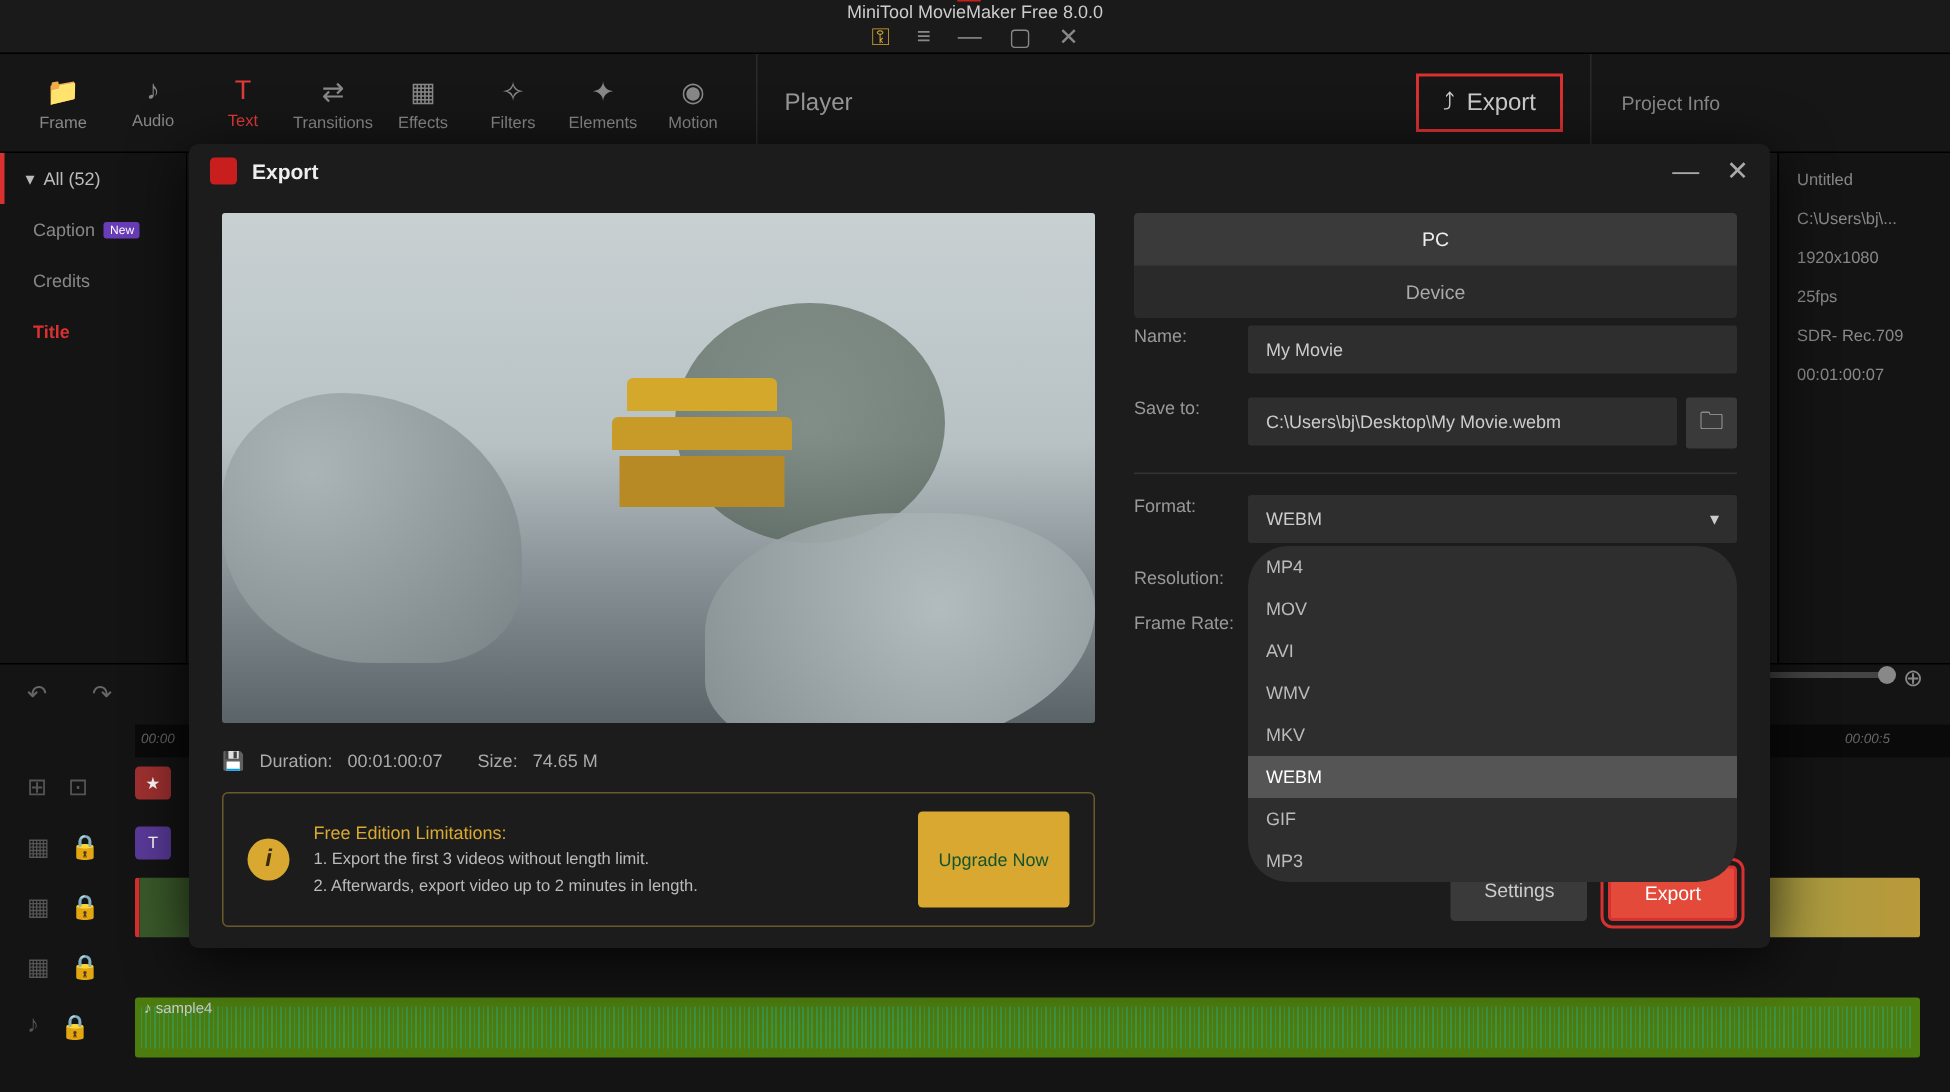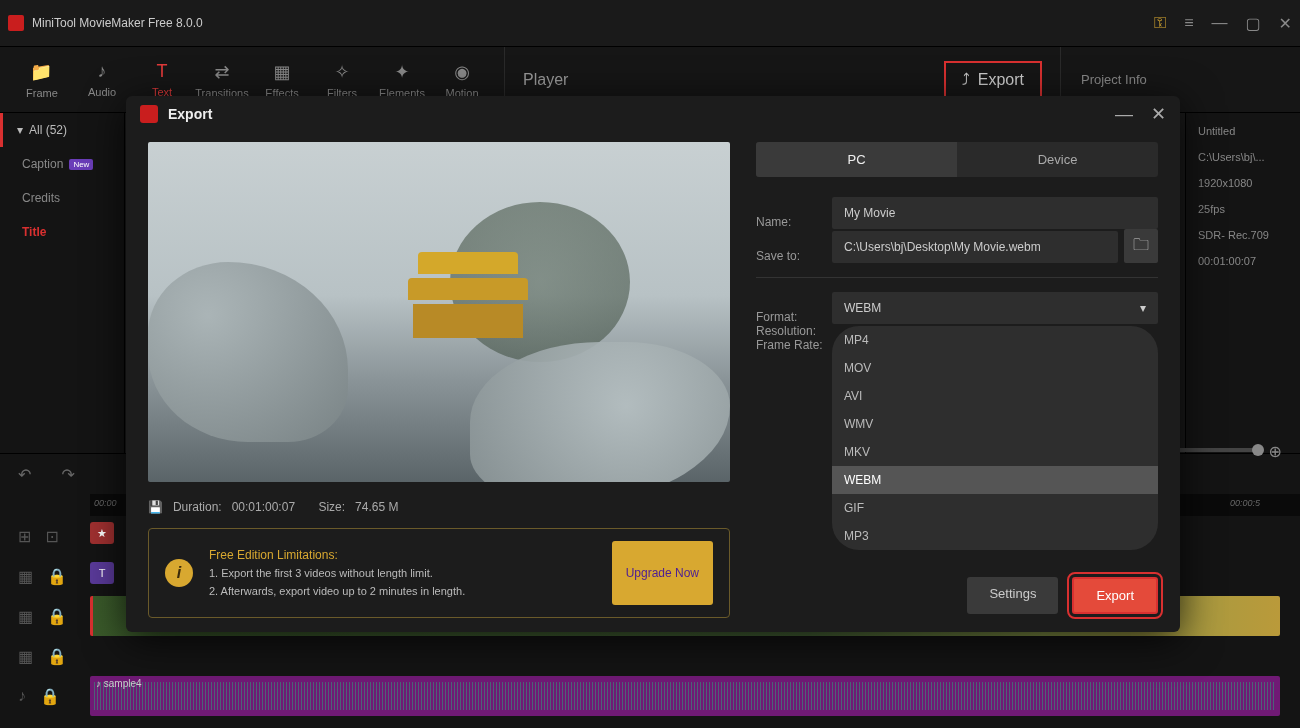--- a/index.html
+++ b/index.html
@@ -1,18 +1,18 @@
 <!DOCTYPE html>
 <html><head>
 <meta charset="utf-8">
 <style>
 * { margin: 0; padding: 0; box-sizing: border-box; font-family: "Segoe UI", Arial, sans-serif; }
 body { background: #0d0d0d; color: #999; width: 1300px; height: 728px; overflow: hidden; position: relative; }
 
-.titlebar { height: 47px; background: #1a1a1a; display: flex; align-items: center; padding: 0 8px; border-bottom: 1px solid #000; }
+.titlebar { height: 36px; background: #1a1a1a; display: flex; align-items: center; padding: 0 8px; border-bottom: 1px solid #000; flex-direction: column; }
 .titlebar-icon { width: 16px; height: 16px; background: #c91e1e; border-radius: 2px; margin-right: 8px; }
 .titlebar-title { color: #ccc; font-size: 12px; flex: 1; }
 .titlebar-controls { display: flex; gap: 18px; align-items: center; }
 .titlebar-controls span { color: #888; cursor: pointer; }
 
 .toolbar { height: 66px; background: #161616; display: flex; align-items: stretch; border-bottom: 1px solid #000; }
 .tool-section { display: flex; padding: 8px 12px; border-right: 1px solid #2a2a2a; }
 .tool-btn { width: 60px; display: flex; flex-direction: column; align-items: center; justify-content: center; gap: 4px; font-size: 11px; color: #888; cursor: pointer; }
 .tool-btn.active { color: #e03a3a; }
 .tool-btn .icon { font-size: 18px; }
@@ -35,21 +35,21 @@
 .right-panel div { margin-bottom: 14px; }
 
 .timeline-area { background: #141414; height: 292px; border-top: 1px solid #000; }
 .timeline-top { height: 40px; display: flex; align-items: center; padding: 0 18px; gap: 30px; }
 .timeline-ruler { height: 22px; background: #0a0a0a; position: relative; margin-left: 90px; }
 .timeline-ruler .tick { position: absolute; font-size: 9px; color: #666; top: 4px; font-style: italic; }
 .track { height: 40px; display: flex; align-items: center; }
 .track-head { width: 90px; display: flex; gap: 14px; padding-left: 18px; color: #555; }
 .track-body { flex: 1; position: relative; height: 100%; }
 .video-track .track-body { background: linear-gradient(90deg, #3a5a2a 0%, #4a6a3a 60%, #8a9a4a 80%, #ba9a3a 100%); border-radius: 2px; margin-right: 20px; border-left: 3px solid #d93030; }
-.audio-track .track-body { background: #701a75; border-radius: 2px; margin-right: 20px; position: relative; text-align: right; }
+.audio-track .track-body { background: #4d7c0f; border-radius: 2px; margin-right: 20px; position: relative; text-align: right; }
 .audio-track .track-body::after { content: ""; position: absolute; inset: 6px 4px; background: repeating-linear-gradient(90deg, #2aaa7a 0 1px, transparent 1px 3px); opacity: .5; }
 .audio-label { position: absolute; left: 6px; top: 2px; font-size: 10px; color: #ccc; z-index: 2; }
 .fx-badge { position: absolute; left: 0; width: 24px; height: 22px; border-radius: 3px; display: flex; align-items: center; justify-content: center; font-size: 11px; color: #fff; }
 
 
 .modal { position: absolute; left: 126px; top: 96px; width: 1054px; height: 536px; background: #1c1c1c; border-radius: 6px; box-shadow: 0 8px 40px rgba(0,0,0,.8); z-index: 100; display: flex; flex-direction: column; }
 .modal-head { height: 36px; display: flex; align-items: center; padding: 0 14px; }
 .modal-icon { width: 18px; height: 18px; background: #c91e1e; border-radius: 3px; margin-right: 10px; }
 .modal-title { color: #eee; font-size: 14px; font-weight: 600; flex: 1; }
 .modal-head span.ctrl { color: #aaa; margin-left: 18px; font-size: 18px; cursor: pointer; }
@@ -66,27 +66,27 @@
 .snow-l { position: absolute; left: 0; top: 120px; width: 200px; height: 180px; background: radial-gradient(circle at 30% 30%, #aab4b6, #7a8486); border-radius: 40% 60% 30% 50%; opacity: .9; }
 .snow-r { position: absolute; right: 0; top: 200px; width: 260px; height: 160px; background: radial-gradient(circle at 60% 40%, #b8c2c4, #889294); border-radius: 50% 40% 60% 30%; opacity: .9; }
 .trees { position: absolute; right: 100px; top: 60px; width: 180px; height: 160px; background: radial-gradient(circle, #4a5a4a, #2a3a2a); opacity: .5; border-radius: 50%; }
 
 .preview-meta { margin-top: 18px; font-size: 12px; color: #aaa; display: flex; align-items: center; gap: 10px; }
 
 .limitbox { margin: 14px 22px 0 22px; border: 1px solid #6a5a2a; border-radius: 4px; padding: 12px 16px; display: flex; align-items: center; gap: 16px; width: 582px; }
 .limitbox .i { width: 28px; height: 28px; border-radius: 50%; background: #d8a830; color: #3a2a0a; display: flex; align-items: center; justify-content: center; font-weight: bold; font-style: italic; }
 .limitbox .txt { flex: 1; font-size: 11px; color: #bbb; line-height: 1.6; }
 .limitbox .txt .t { color: #d8a830; font-size: 12px; }
-.upgrade-btn { background: #d8a830; color: #4c1d95; padding: 25px 14px; border-radius: 3px; font-size: 12px; cursor: pointer; }
+.upgrade-btn { background: #d8a830; color: #14532d; padding: 25px 14px; border-radius: 3px; font-size: 12px; cursor: pointer; }
 
 .form { flex: 1; }
-.tabs { display: flex; background: #2a2a2a; border-radius: 3px; overflow: hidden; margin-bottom: 20px; }
+.tabs { display: flex; background: #2a2a2a; border-radius: 3px; overflow: hidden; margin-bottom: 5px; flex-direction: column; }
 .tab { flex: 1; text-align: center; padding: 10px 0; font-size: 13px; color: #aaa; cursor: pointer; }
 .tab.active { background: #3a3a3a; color: #eee; }
-.field { display: flex; align-items: flex-end; }
+.field { display: flex; align-items: flex-start; margin-bottom: 16px; }
 .field label { width: 76px; font-size: 12px; color: #999; }
 .field .input { flex: 1; background: #2e2e2e; padding: 9px 12px; font-size: 12px; color: #ccc; border-radius: 2px; }
 .browse-btn { width: 34px; height: 34px; background: #3a3a3a; margin-left: 6px; display: flex; align-items: center; justify-content: center; border-radius: 2px; cursor: pointer; }
 .divider { height: 1px; background: #333; margin: 14px 0; }
 .select { flex: 1; background: #2e2e2e; padding: 9px 12px; font-size: 12px; color: #ccc; border-radius: 2px; display: flex; justify-content: space-between; align-items: center; cursor: pointer; }
 .dropdown { position: relative; flex: 1; }
 .dropdown-list { position: absolute; top: 34px; left: 0; right: 0; background: #2e2e2e; z-index: 10; border-radius: 27px; }
 .dropdown-list .opt { padding: 7px 12px; font-size: 12px; color: #bbb; cursor: pointer; }
 .dropdown-list .opt.sel { background: #555; color: #fff; }
 

